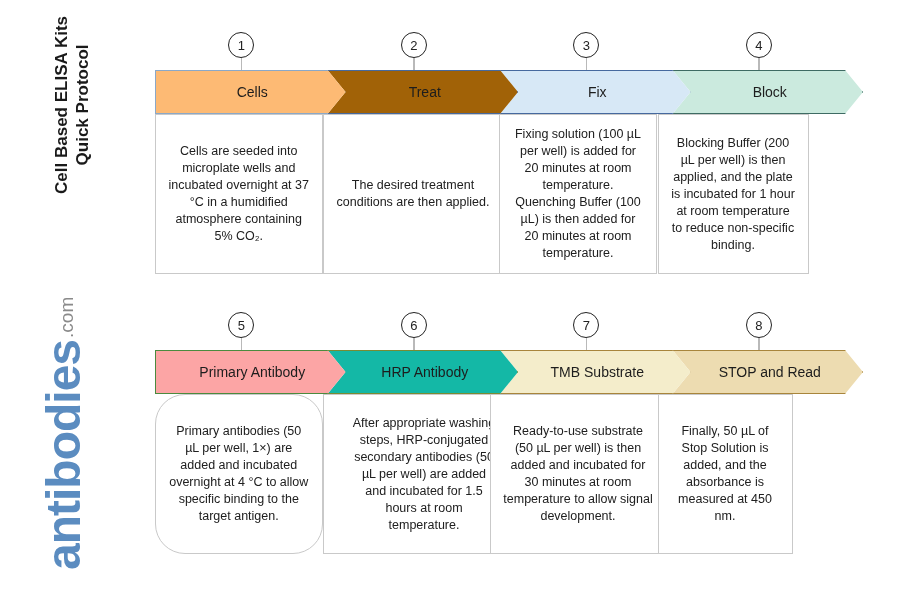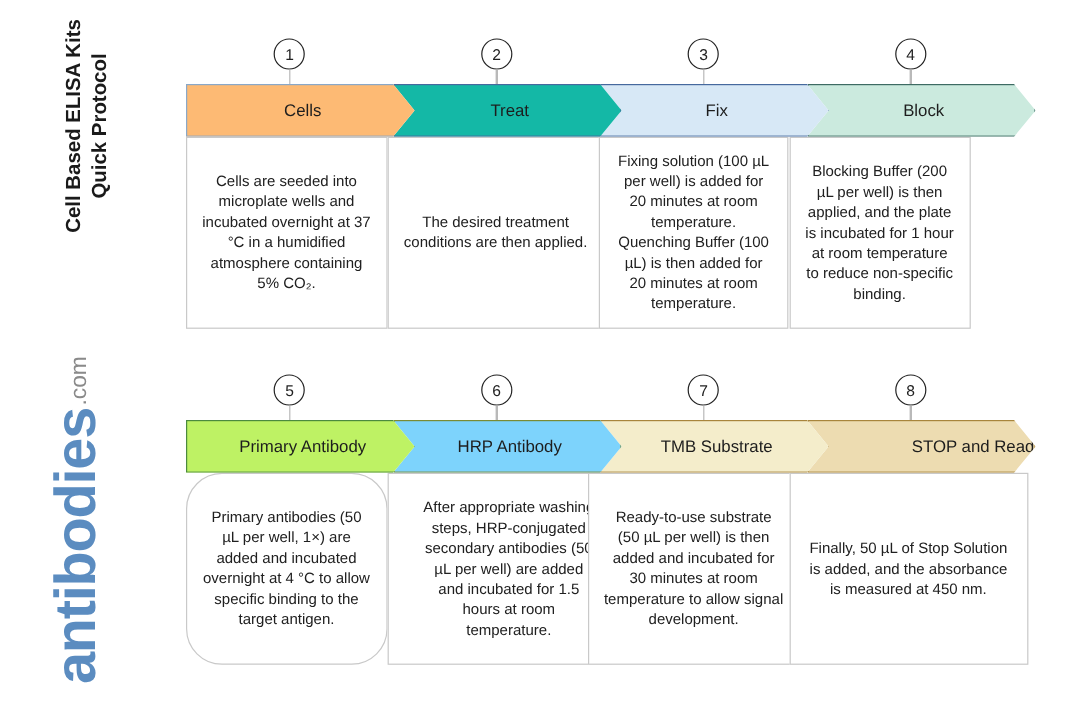--- a/index.html
+++ b/index.html
@@ -166,21 +166,21 @@
       <div class="badge-stem" style="left: 258.75px;"></div>
       <div class="step-badge" style="left: 431.25px;">3</div>
       <div class="badge-stem" style="left: 431.25px;"></div>
       <div class="step-badge" style="left: 603.75px;">4</div>
       <div class="badge-stem" style="left: 603.75px;"></div>
     </div>
   <div class="chev-band">
       <div class="chev" style="left: 0px; width: 190.5px; background: #fdba74; z-index: 4; clip-path: polygon(0px 0px, calc(100% - 18px) 0px, 100% 50%, calc(100% - 18px) 100%, 0px 100%); border: 1.4px solid rgb(138, 168, 200);">
         <span>Cells</span>
       </div>
-      <div class="chev" style="left: 172.5px; width: 190.5px; background: #14b8a6; z-index: 3; clip-path: polygon(0px 0px, calc(100% - 18px) 0px, 100% 50%, calc(100% - 18px) 100%, 0px 100%, 18px 50%); border: 1.4px solid rgb(70, 105, 158);">
+      <div class="chev" style="left: 172.5px; width: 190.5px; background: #a16207; z-index: 3; clip-path: polygon(0px 0px, calc(100% - 18px) 0px, 100% 50%, calc(100% - 18px) 100%, 0px 100%, 18px 50%); border: 1.4px solid rgb(70, 105, 158);">
         <span>Treat</span>
       </div>
       <div class="chev" style="left: 345px; width: 190.5px; background: rgb(215, 232, 246); z-index: 2; clip-path: polygon(0px 0px, calc(100% - 18px) 0px, 100% 50%, calc(100% - 18px) 100%, 0px 100%, 18px 50%); border: 1.4px solid rgb(70, 105, 158);">
         <span>Fix</span>
       </div>
       <div class="chev" style="left: 517.5px; width: 190.5px; background: rgb(203, 234, 222); z-index: 1; clip-path: polygon(0px 0px, calc(100% - 18px) 0px, 100% 50%, calc(100% - 18px) 100%, 0px 100%, 18px 50%); border: 1.4px solid rgb(62, 107, 99);">
         <span>Block</span>
       </div>
     </div>
   <div class="body-band">
@@ -204,40 +204,40 @@
       <div class="step-badge" style="left: 86.25px;">5</div>
       <div class="badge-stem" style="left: 86.25px;"></div>
       <div class="step-badge" style="left: 258.75px;">6</div>
       <div class="badge-stem" style="left: 258.75px;"></div>
       <div class="step-badge" style="left: 431.25px;">7</div>
       <div class="badge-stem" style="left: 431.25px;"></div>
       <div class="step-badge" style="left: 603.75px;">8</div>
       <div class="badge-stem" style="left: 603.75px;"></div>
     </div>
   <div class="chev-band">
-      <div class="chev" style="left: 0px; width: 190.5px; background: #bef264; z-index: 4; clip-path: polygon(0px 0px, calc(100% - 18px) 0px, 100% 50%, calc(100% - 18px) 100%, 0px 100%); border: 1.4px solid rgb(75, 138, 62);">
+      <div class="chev" style="left: 0px; width: 190.5px; background: #fca5a5; z-index: 4; clip-path: polygon(0px 0px, calc(100% - 18px) 0px, 100% 50%, calc(100% - 18px) 100%, 0px 100%); border: 1.4px solid rgb(75, 138, 62);">
         <span>Primary Antibody</span>
       </div>
-      <div class="chev" style="left: 172.5px; width: 190.5px; background: #7dd3fc; z-index: 3; clip-path: polygon(0px 0px, calc(100% - 18px) 0px, 100% 50%, calc(100% - 18px) 100%, 0px 100%, 18px 50%); border: 1.4px solid rgb(122, 139, 51); text-align: center;">
+      <div class="chev" style="left: 172.5px; width: 190.5px; background: #14b8a6; z-index: 3; clip-path: polygon(0px 0px, calc(100% - 18px) 0px, 100% 50%, calc(100% - 18px) 100%, 0px 100%, 18px 50%); border: 1.4px solid rgb(122, 139, 51); text-align: center;">
         <span>HRP Antibody</span>
       </div>
       <div class="chev" style="left: 345px; width: 190.5px; background: rgb(244, 237, 203); z-index: 2; clip-path: polygon(0px 0px, calc(100% - 18px) 0px, 100% 50%, calc(100% - 18px) 100%, 0px 100%, 18px 50%); border: 1.4px solid rgb(168, 133, 60);">
         <span>TMB Substrate</span>
       </div>
-      <div class="chev" style="left: 517.5px; width: 190.5px; background: rgb(237, 220, 177); z-index: 1; clip-path: polygon(0px 0px, calc(100% - 18px) 0px, 100% 50%, calc(100% - 18px) 100%, 0px 100%, 18px 50%); border: 1.4px solid rgb(168, 133, 60); justify-content: flex-end;">
+      <div class="chev" style="left: 517.5px; width: 190.5px; background: rgb(237, 220, 177); z-index: 1; clip-path: polygon(0px 0px, calc(100% - 18px) 0px, 100% 50%, calc(100% - 18px) 100%, 0px 100%, 18px 50%); border: 1.4px solid rgb(168, 133, 60);">
         <span>STOP and Read</span>
       </div>
     </div>
   <div class="body-band">
       <div class="body-box" style="left: 0px; width: 167.5px; border-radius: 30px;">
         <p>Primary antibodies (50 µL per well, 1×) are added and incubated overnight at 4 °C to allow specific binding to the target antigen.</p>
       </div>
       <div class="body-box" style="left: 167.5px; width: 187px; padding-left: 28px;">
         <p>After appropriate washing steps, HRP-conjugated secondary antibodies (50 µL per well) are added and incubated for 1.5 hours at room temperature.</p>
       </div>
       <div class="body-box" style="left: 335px; width: 176px; justify-content: center;">
         <p>Ready-to-use substrate (50 µL per well) is then added and incubated for 30 minutes at room temperature to allow signal development.</p>
       </div>
-      <div class="body-box" style="left: 502.5px; width: 199px;">
+      <div class="body-box" style="left: 502.5px; width: 135px;">
         <p>Finally, 50 µL of Stop Solution is added, and the absorbance is measured at 450 nm.</p>
       </div>
     </div>
 </div>
 
 </body></html>

